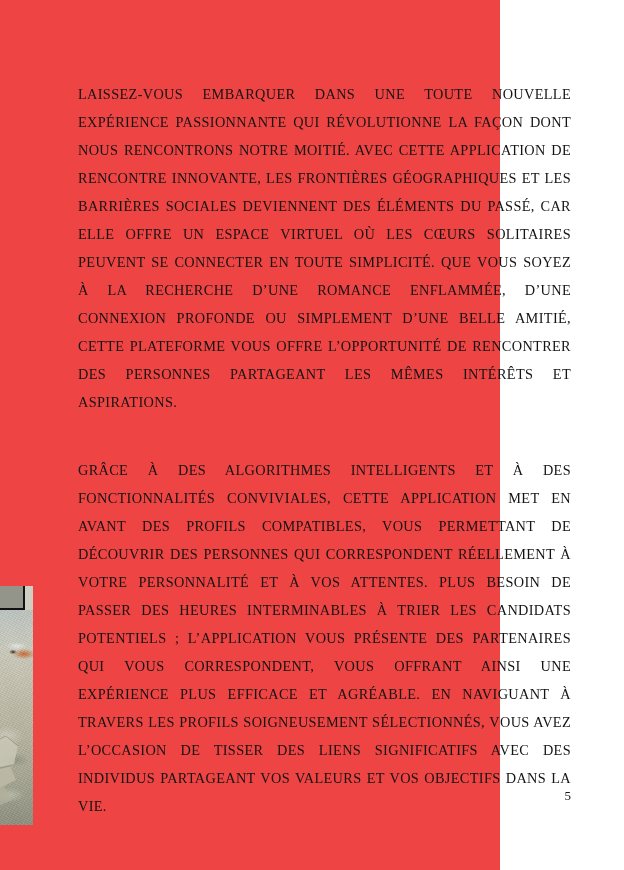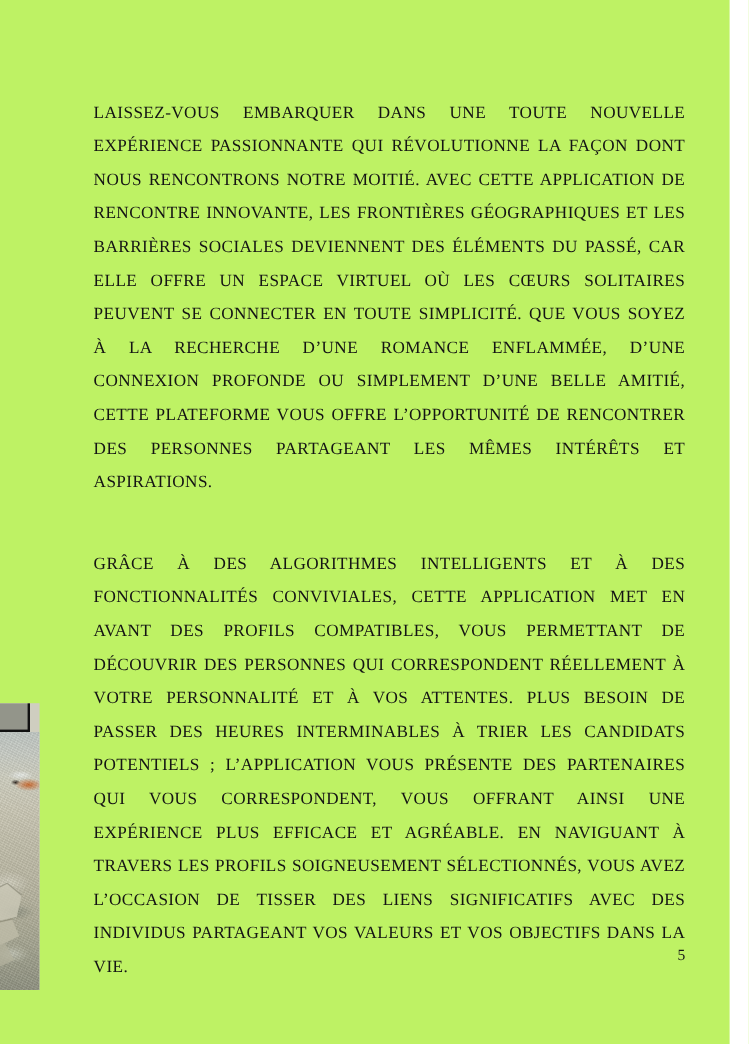--- a/index.html
+++ b/index.html
@@ -13,23 +13,23 @@
     background: #ffffff;
     font-family: "Liberation Serif", "DejaVu Serif", serif;
     color: #111111;
     overflow: hidden;
     position: relative;
   }
 
   #page {
     position: absolute;
     inset: 0;
-    width: 608px;
+    width: 500px;
     height: 870px;
-    background: #bef264;
+    background: #ef4444;
   }
 
   
   #edge-photo {
     position: absolute;
     left: 0px;
     top: 586px;
     width: 33px;
     height: 239px;
     overflow: hidden;

